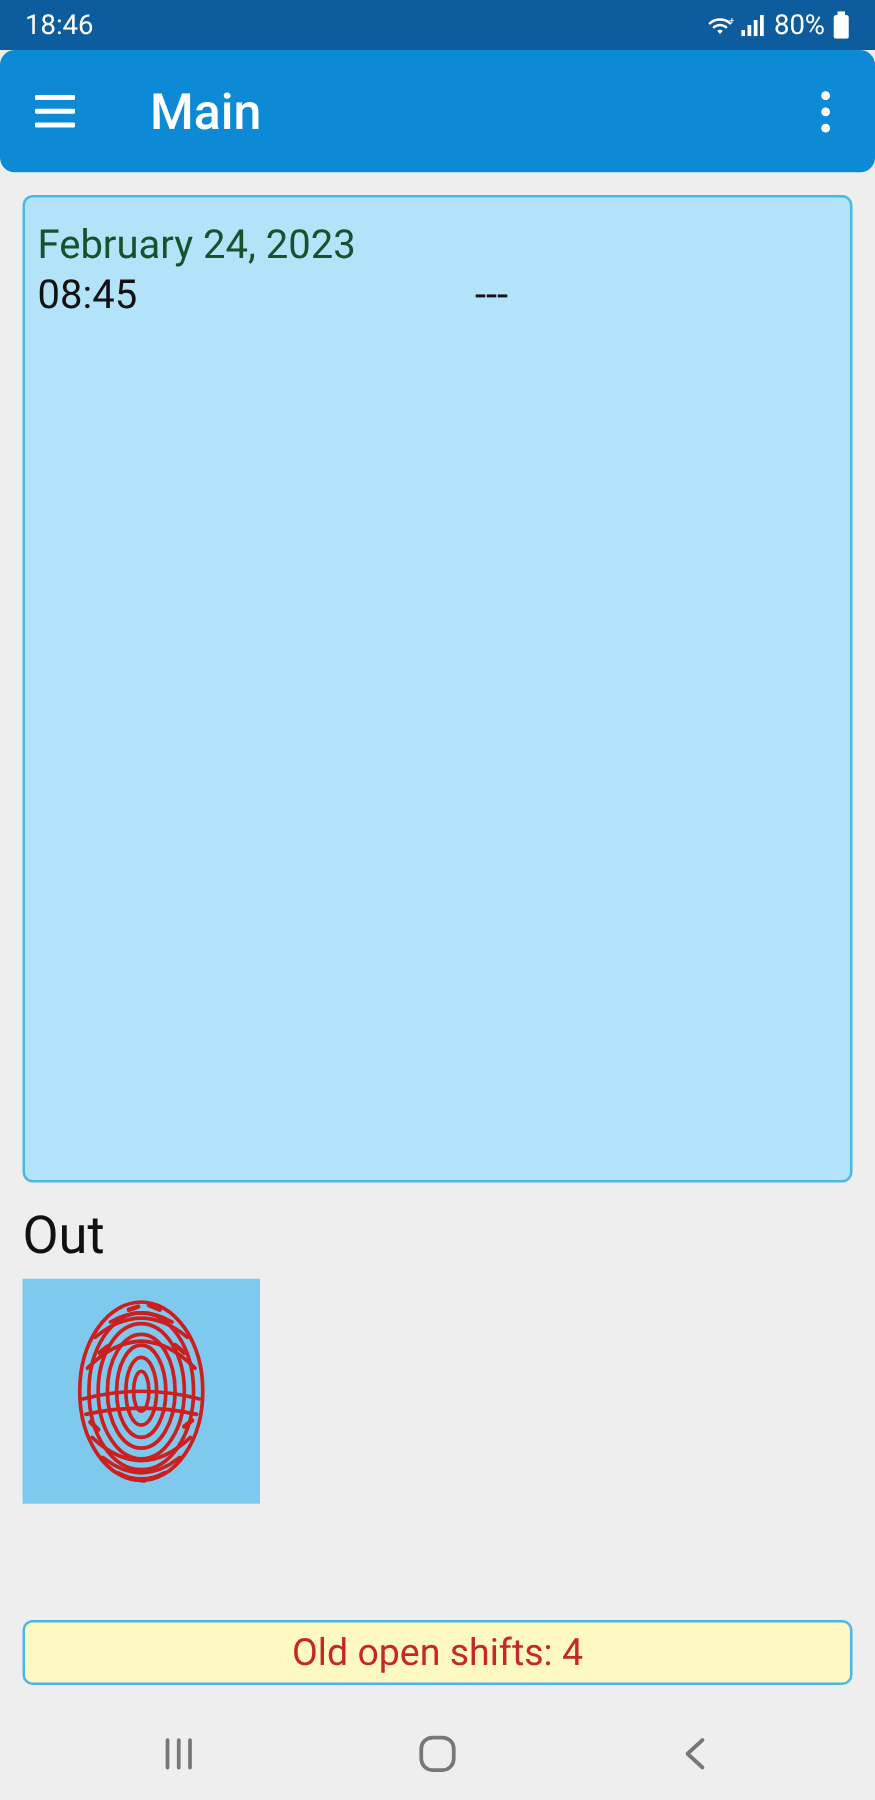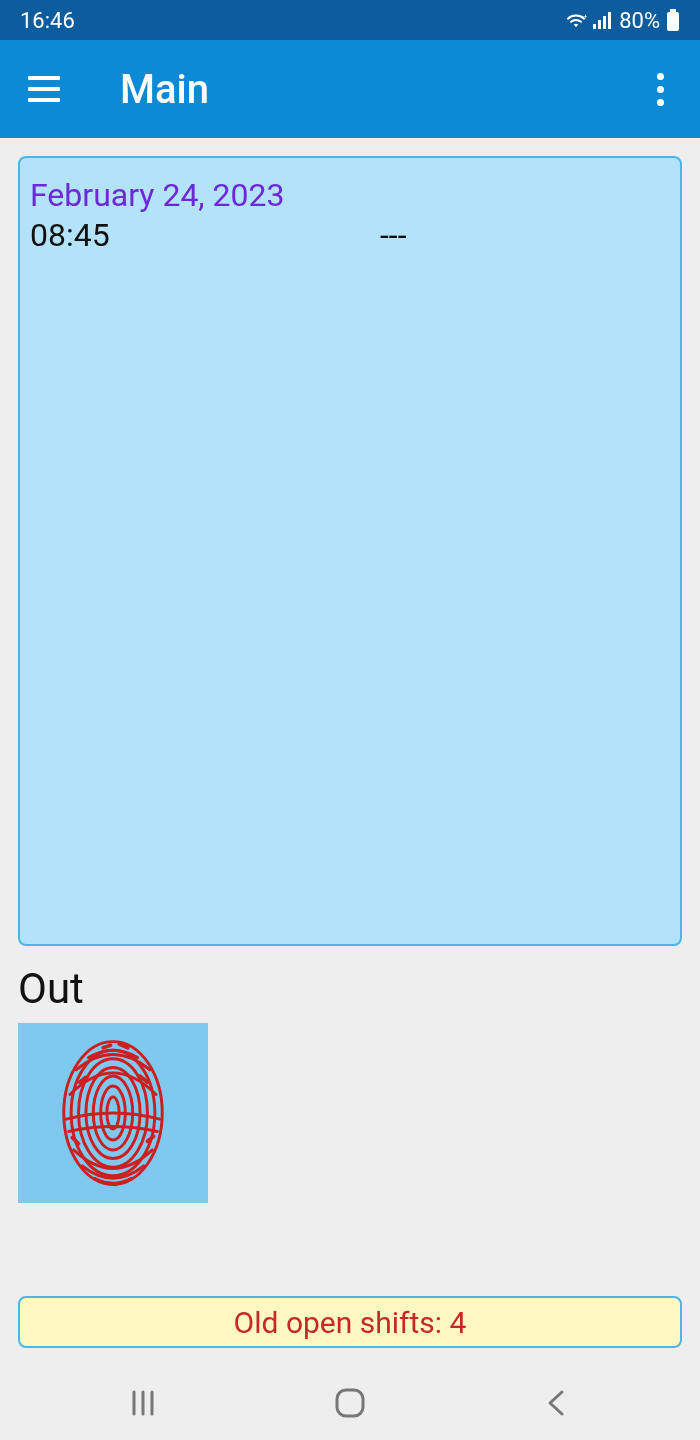--- a/index.html
+++ b/index.html
@@ -19,20 +19,21 @@
   .status-right { display: flex; align-items: center; gap: 6px; }
   .status-right svg { display: block; }
 
   .app-bar {
     height: 98px;
     background: #0d8ad6;
     color: #ffffff;
     display: flex;
     align-items: center;
     padding: 0 28px;
+    border-radius: 12px;
   }
   .hamburger { display: flex; flex-direction: column; gap: 7px; cursor: pointer; }
   .hamburger span { display: block; width: 32px; height: 4px; background: #fff; border-radius: 1px; }
   .app-title { font-size: 40px; font-weight: 500; margin-left: 60px; }
   .app-bar-spacer { flex: 1; }
   .kebab { display: flex; flex-direction: column; gap: 6px; cursor: pointer; padding: 8px; }
   .kebab span { width: 7px; height: 7px; border-radius: 50%; background: #fff; }
 
   .content { padding: 18px; background: #eeeeee; height: calc(1440px - 40px - 98px - 74px); display: flex; flex-direction: column; }
 
@@ -43,21 +44,21 @@
     padding: 8px 10px 10px 10px;
     height: 790px;
   }
   .shift-title {
     font-size: 40px;
     color: #111;
     font-weight: 400;
     border-bottom: 1.5px solid #9ec9da;
     padding-bottom: 2px;
   }
-  .shift-date { font-size: 32px; color: #6d28d9; margin-top: 10px; }
+  .shift-date { font-size: 32px; color: #14532d; margin-top: 10px; }
   .shift-row { display: flex; font-size: 32px; color: #111; margin-top: 2px; }
   .shift-in { width: 50%; text-align: left; padding-right: 80px; }
   .shift-out { flex: 1; text-align: left; padding-left: 30px; }
 
   .out-section { text-align: left; margin-top: 18px; }
   .out-label { font-size: 42px; color: #111; margin-bottom: 10px; }
   .finger-btn {
     width: 190px;
     height: 180px;
     background: #7fc9ef;
@@ -91,21 +92,21 @@
     align-items: center;
     justify-content: space-around;
     padding: 0 40px;
   }
   .nav-btn { width: 120px; display: flex; align-items: center; justify-content: center; cursor: pointer; }
 </style>
 </head>
 <body>
 
 <div class="status-bar">
-  <span>16:46</span>
+  <span>18:46</span>
   <div class="status-right">
     <span>
       <svg width="22" height="18" viewBox="0 0 24 20" fill="none">
         <path d="M12 18 L14.5 15 C13.1 13.9 10.9 13.9 9.5 15 Z" fill="#fff"></path>
         <path d="M6.5 12 C9.5 9.3 14.5 9.3 17.5 12" stroke="#fff" stroke-width="2.2" stroke-linecap="round"></path>
         <path d="M3 8.5 C8 4 16 4 21 8.5" stroke="#fff" stroke-width="2.2" stroke-linecap="round"></path>
         <text x="20" y="9" font-size="9" fill="#fff">+</text>
       </svg>
     </span>
     <span>

